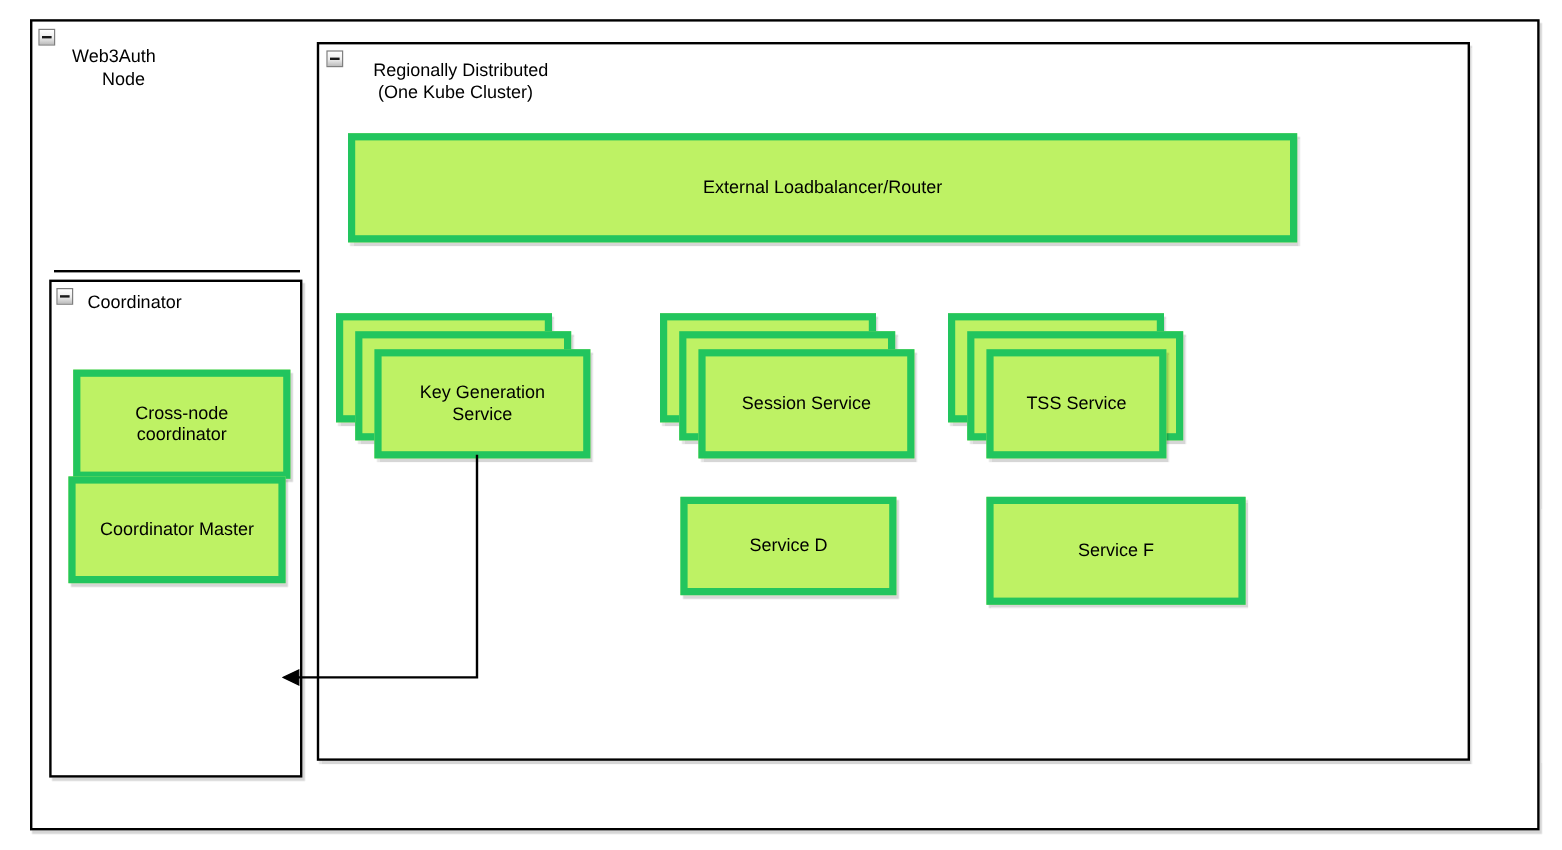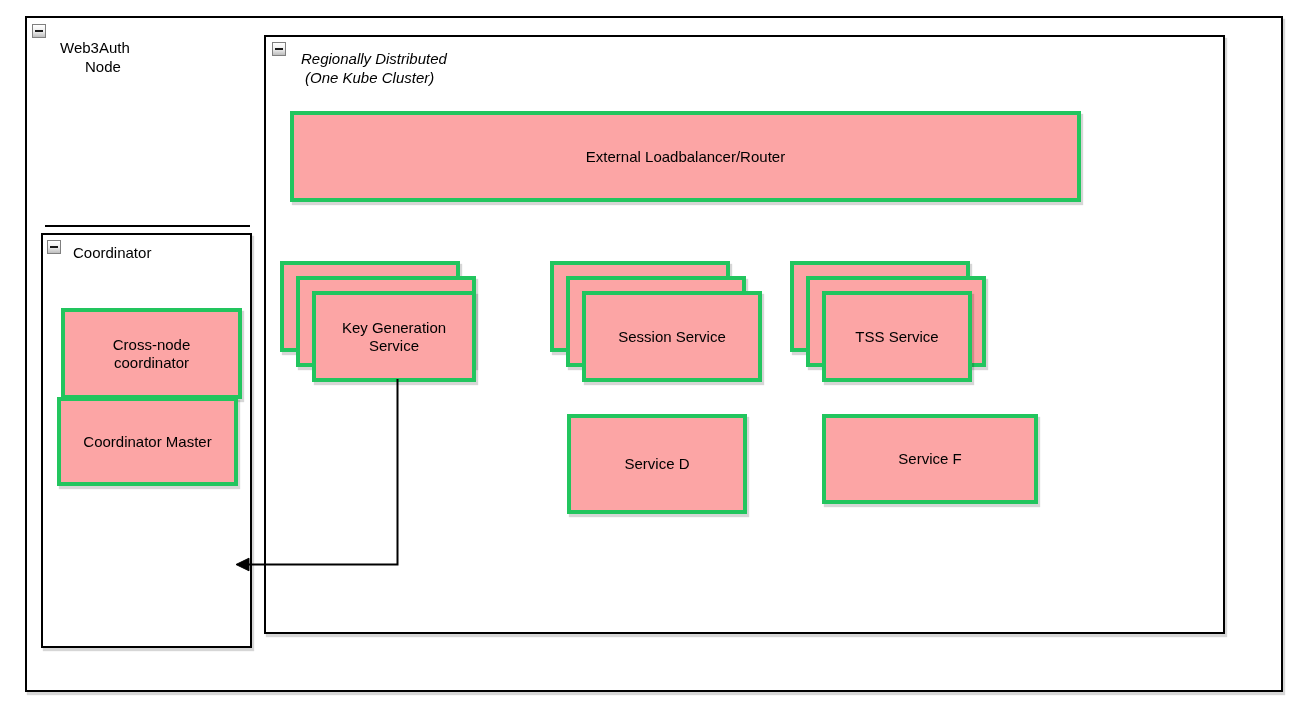--- a/index.html
+++ b/index.html
@@ -1,18 +1,18 @@
 <!DOCTYPE html>
 <html><head>
 <meta charset="utf-8">
 <style>
   html,body{margin:0;padding:0;background:#ffffff;}
   .canvas{position:relative;width:1302px;height:708px;background:#ffffff;overflow:hidden;
           font-family:"Liberation Sans", sans-serif;color:#000;}
-  .shape{position:absolute;background:#fca5a5;border:4px solid #22c55e;box-sizing:border-box;
+  .shape{position:absolute;background:#bef264;border:6px solid #22c55e;box-sizing:border-box;
          box-shadow:2px 3px 1px rgba(0,0,0,0.16);}
   .container{position:absolute;background:#ffffff;border:2px solid #000000;box-sizing:border-box;
          box-shadow:2px 3px 1px rgba(0,0,0,0.16);}
   .box-label{position:absolute;inset:0;display:flex;align-items:center;justify-content:center;
          text-align:center;font-size:15px;line-height:1.2;white-space:pre-line;}
   .collapse-icon{position:absolute;width:14px;height:14px;box-sizing:border-box;
          border:1px solid #7f7f7f;
          background:linear-gradient(180deg,#ffffff 0%,#ececec 55%,#bdbdbd 100%);
          display:flex;align-items:center;justify-content:center;cursor:pointer;}
   .collapse-icon::after{content:"";display:block;width:8px;height:2px;background:#1a1a1a;}
@@ -47,49 +47,49 @@
       </div>
 
       <div class="shape" style="left:14px;top:162px;width:181px;height:89px;">
         <div class="box-label">Coordinator Master</div>
       </div>
 
     </div>
 
     <div class="container" style="left:237px;top:17px;width:961px;height:599px;">
       <span class="collapse-icon" style="left:6px;top:5px;"></span>
-      <div class="container-title" style="left:35px;top:12px;font-style:italic;">
+      <div class="container-title" style="left:45px;top:12px;">
         <div>Regionally Distributed</div>
         <div class="t2-indent-sm">(One Kube Cluster)</div>
       </div>
 
       <div class="shape" style="left:24px;top:74px;width:791px;height:91px;">
         <div class="box-label">External Loadbalancer/Router</div>
       </div>
 
       <div class="shape" style="left:14px;top:224px;width:180px;height:91px;"></div>
       <div class="shape" style="left:30px;top:239px;width:180px;height:91px;"></div>
-      <div class="shape" style="left:46px;top:254px;width:164px;height:91px;">
+      <div class="shape" style="left:46px;top:254px;width:180px;height:91px;">
         <div class="box-label">Key Generation
 Service</div>
       </div>
 
       <div class="shape" style="left:284px;top:224px;width:180px;height:91px;"></div>
       <div class="shape" style="left:300px;top:239px;width:180px;height:91px;"></div>
       <div class="shape" style="left:316px;top:254px;width:180px;height:91px;">
         <div class="box-label">Session Service</div>
       </div>
 
       <div class="shape" style="left:524px;top:224px;width:180px;height:91px;"></div>
       <div class="shape" style="left:540px;top:239px;width:180px;height:91px;"></div>
       <div class="shape" style="left:556px;top:254px;width:150px;height:91px;">
         <div class="box-label">TSS Service</div>
       </div>
 
-      <div class="shape" style="left:301px;top:377px;width:180px;height:100px;text-decoration:underline;">
+      <div class="shape" style="left:301px;top:377px;width:180px;height:82px;text-decoration:underline;">
         <div class="box-label">Service D</div>
       </div>
 
       <div class="shape" style="left:556px;top:377px;width:216px;height:90px;">
         <div class="box-label">Service F</div>
       </div>
     </div>
   </div>
 
   <svg class="connector-layer" width="1302" height="708" viewBox="0 0 1302 708">

